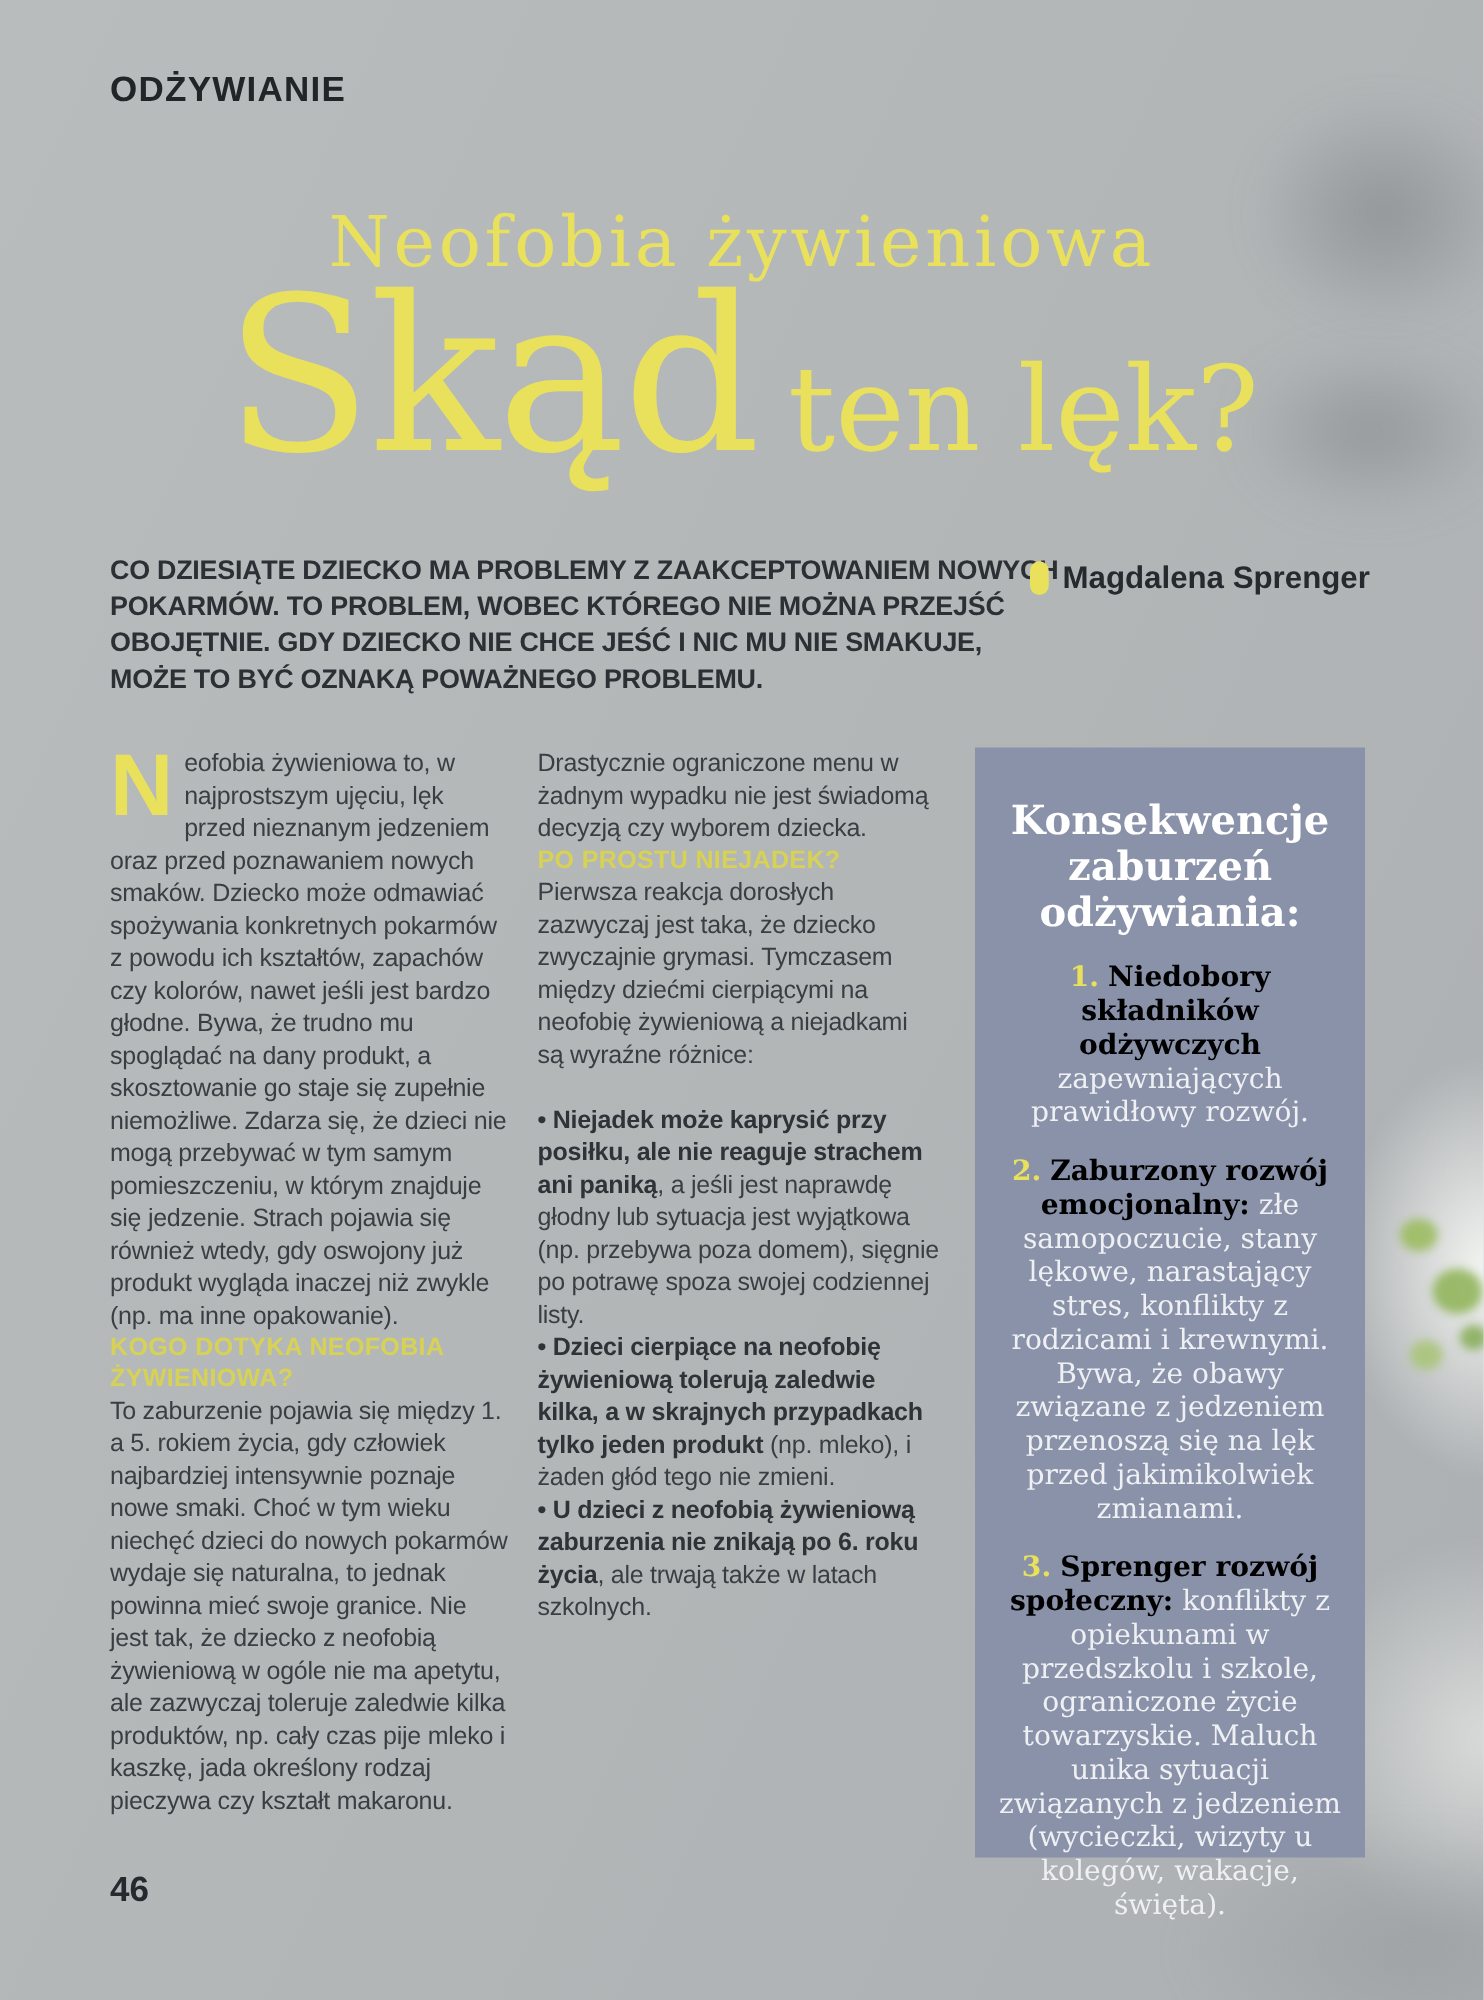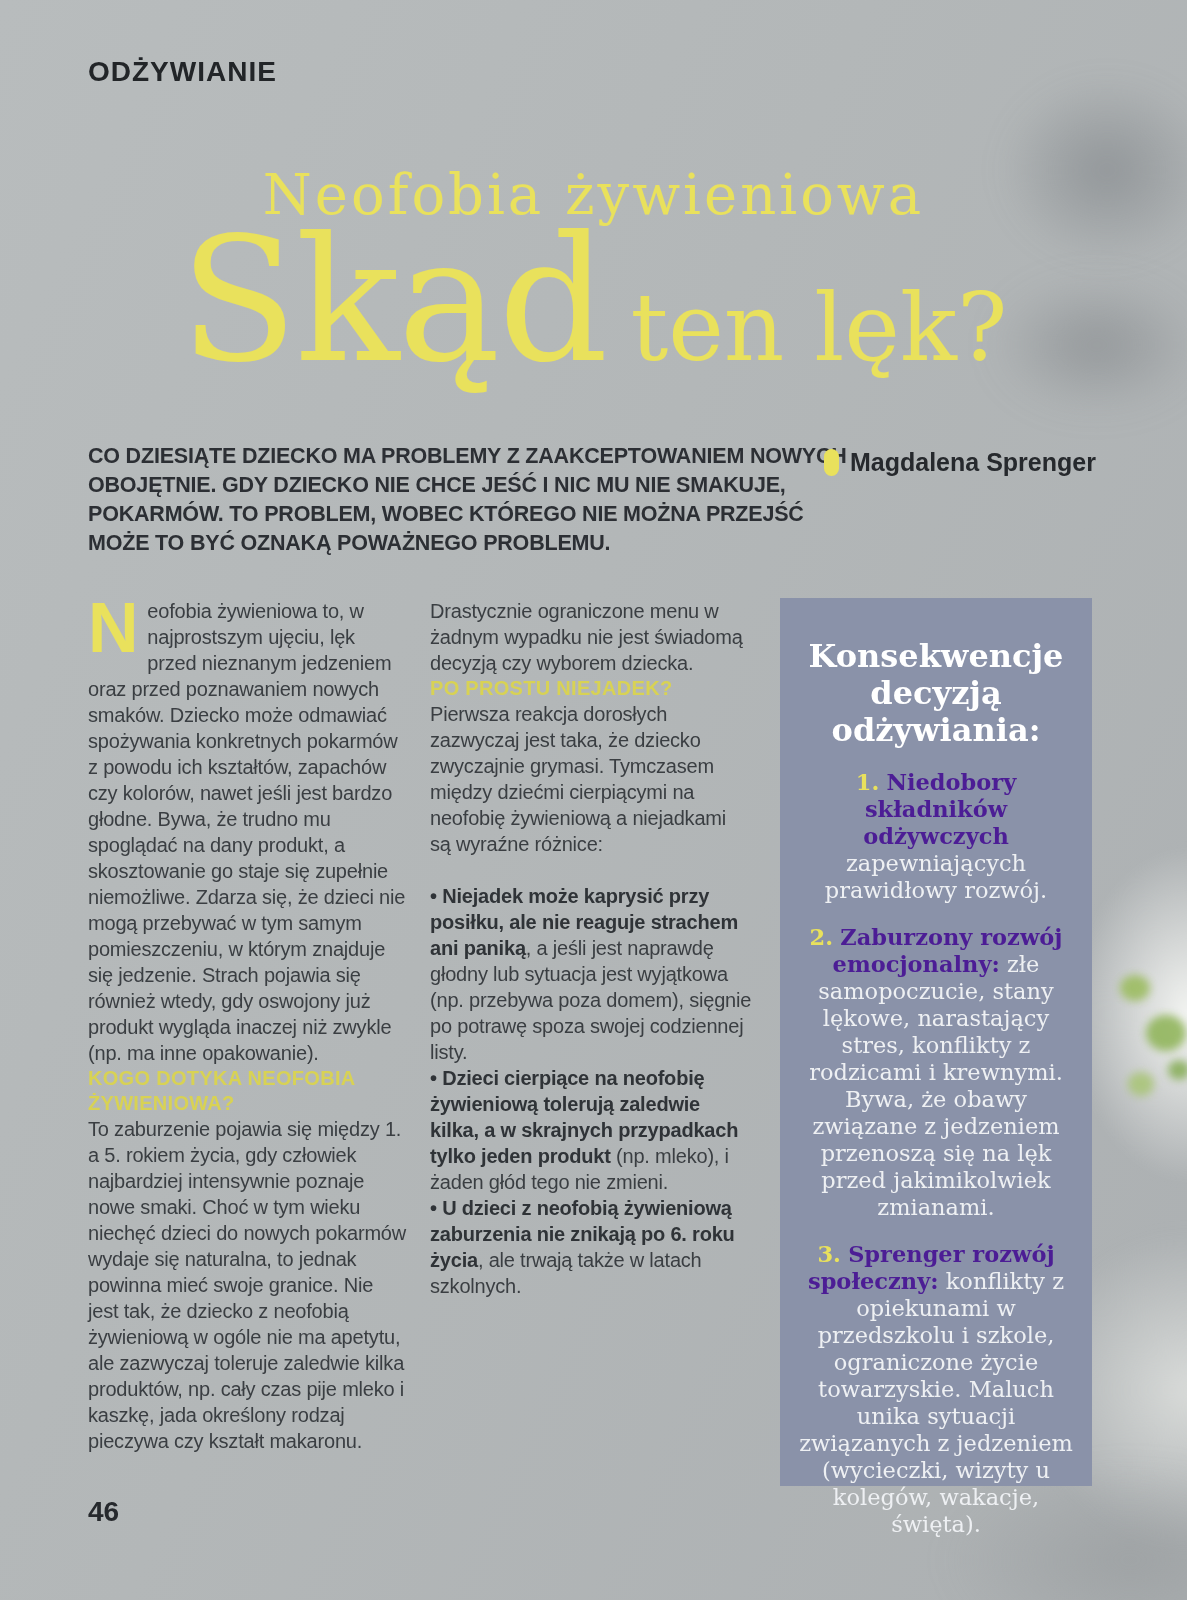--- a/index.html
+++ b/index.html
@@ -56,21 +56,21 @@
   .bullets p { margin:0; }
   .bullets p:first-child { margin-top:26px; }
   .bullets b { color:#2f3337; }
 
   .sidebar { position:absolute; left:780px; top:598px; width:312px; height:888px;
     background:#8a92a9; box-sizing:border-box; padding:26px 18px 0;
     font-family:"DejaVu Serif", serif; text-align:center; }
   .sb-title { font-size:32px; line-height:37px; font-weight:bold; color:#ffffff; margin:14px 0 0; }
   .sb-item { font-size:22.5px; line-height:27px; color:#eef0f3; margin:20px 0 0; }
   .sb-num { color:#e9e15c; font-weight:bold; }
-  .sb-bold { color:#4c1d95; font-weight:bold; }
+  .sb-bold { color:#000000; font-weight:bold; }
 
   .page-num { position:absolute; left:88px; top:1496px; font-size:28px; font-weight:bold; color:#26292d; }
 </style>
 </head>
 <body>
 
 <div class="page">
 
   <div class="bg-blob bg-dark-top"></div>
   <div class="bg-blob bg-dark-mid"></div>
@@ -87,22 +87,22 @@
   <div class="titles">
     <div class="title-over">Neofobia żywieniowa</div>
     <div class="title-row">
       <span class="title-big">Skąd</span>
       <span class="title-small">ten lęk?</span>
     </div>
   </div>
 
   <div class="lead">
     <div>CO DZIESIĄTE DZIECKO MA PROBLEMY Z ZAAKCEPTOWANIEM NOWYCH</div>
+    <div>POKARMÓW. TO PROBLEM, WOBEC KTÓREGO NIE MOŻNA PRZEJŚĆ</div>
     <div>OBOJĘTNIE. GDY DZIECKO NIE CHCE JEŚĆ I NIC MU NIE SMAKUJE,</div>
-    <div>POKARMÓW. TO PROBLEM, WOBEC KTÓREGO NIE MOŻNA PRZEJŚĆ</div>
     <div>MOŻE TO BYĆ OZNAKĄ POWAŻNEGO PROBLEMU.</div>
   </div>
 
   <div class="author">
     <span class="author-pill"></span>
     <span class="author-name">Magdalena Sprenger</span>
   </div>
 
   <div class="body-col col1">
     <p><span class="dropcap">N</span><span>eofobia żywieniowa to, w najprostszym ujęciu, lęk przed nieznanym jedzeniem oraz przed poznawaniem nowych smaków. Dziecko może odmawiać spożywania konkretnych pokarmów z powodu ich kształtów, zapachów czy kolorów, nawet jeśli jest bardzo głodne. Bywa, że trudno mu spoglądać na dany produkt, a skosztowanie go staje się zupełnie niemożliwe. Zdarza się, że dzieci nie mogą przebywać w tym samym pomieszczeniu, w którym znajduje się jedzenie. Strach pojawia się również wtedy, gdy oswojony już produkt wygląda inaczej niż zwykle (np. ma inne opakowanie).</span></p>
@@ -115,21 +115,21 @@
     <p class="col-heading">PO PROSTU NIEJADEK?</p>
     <p>Pierwsza reakcja dorosłych zazwyczaj jest taka, że dziecko zwyczajnie grymasi. Tymczasem między dziećmi cierpiącymi na neofobię żywieniową a niejadkami są wyraźne różnice:</p>
     <div class="bullets">
       <p><b>• Niejadek może kaprysić przy posiłku, ale nie reaguje strachem ani paniką</b><span>, a jeśli jest naprawdę głodny lub sytuacja jest wyjątkowa (np. przebywa poza domem), sięgnie po potrawę spoza swojej codziennej listy.</span></p>
       <p><b>• Dzieci cierpiące na neofobię żywieniową tolerują zaledwie kilka, a w skrajnych przypadkach tylko jeden produkt</b><span> (np. mleko), i żaden głód tego nie zmieni.</span></p>
       <p><b>• U dzieci z neofobią żywieniową zaburzenia nie znikają po 6. roku życia</b><span>, ale trwają także w latach szkolnych.</span></p>
     </div>
   </div>
 
   <div class="sidebar">
-    <p class="sb-title">Konsekwencje decyzją odżywiania:</p>
+    <p class="sb-title">Konsekwencje zaburzeń odżywiania:</p>
     <p class="sb-item">
       <span class="sb-num">1.</span>
       <span class="sb-bold">Niedobory składników odżywczych</span>
       <span>zapewniających prawidłowy rozwój.</span>
     </p>
     <p class="sb-item">
       <span class="sb-num">2.</span>
       <span class="sb-bold">Zaburzony rozwój emocjonalny:</span>
       <span>złe samopoczucie, stany lękowe, narastający stres, konflikty z rodzicami i krewnymi. Bywa, że obawy związane z jedzeniem przenoszą się na lęk przed jakimikolwiek zmianami.</span>
     </p>

